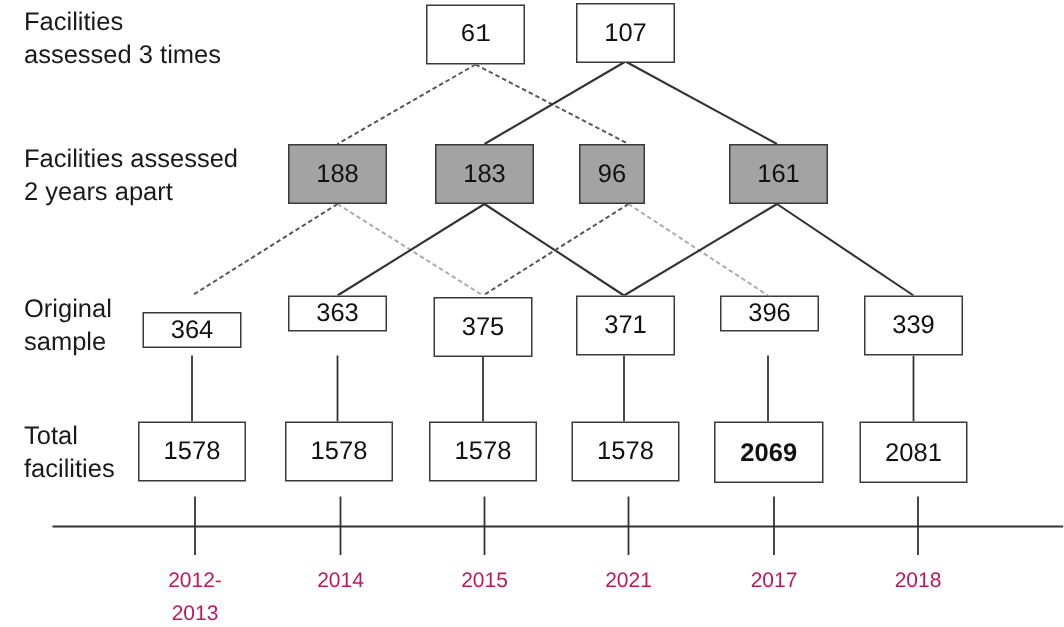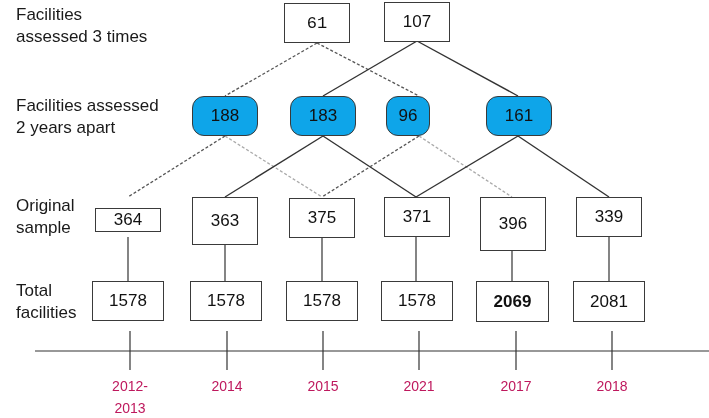--- a/index.html
+++ b/index.html
@@ -2,21 +2,21 @@
 <html><head>
 <meta charset="utf-8">
 <style>
   html, body { margin: 0; padding: 0; background: #ffffff; }
   body { width: 709px; height: 418px; position: relative; overflow: hidden;
          font-family: "Liberation Sans", sans-serif; color: #111; }
   .row-label { position: absolute; left: 0; font-size: 17px; line-height: 22px; color: #1a1a1a; padding-left: 16px; }
   .box { position: absolute; box-sizing: border-box; border: 1.6px solid #3a3a3a;
          background: #fff; display: flex; align-items: center; justify-content: center;
          font-size: 17px; color: #111; }
-  .box.blue { background: #0ea5e9; border-radius: 12px; }
+  .box.blue { background: #a3a3a3; }
   .year { position: absolute; font-size: 14px; line-height: 22px; text-align: center; width: 70px; color: #be185d; }
   svg.lines { position: absolute; left: 0; top: 0; }
 </style>
 </head>
 <body>
 
 <svg class="lines" width="709" height="418">
 
   <line x1="317" y1="43" x2="225" y2="96" stroke="#555" stroke-width="1.3" stroke-dasharray="3,2"></line>
   <line x1="317" y1="43" x2="419" y2="96" stroke="#555" stroke-width="1.3" stroke-dasharray="3,2"></line>
@@ -71,24 +71,24 @@
 
 <div class="box" style="left:284px;top:3px;width:66px;height:40px;font-family:Liberation Mono, monospace;">61</div>
 <div class="box" style="left:384px;top:2px;width:66px;height:40px;">107</div>
 
 <div class="box blue" style="left:192px;top:96px;width:66px;height:40px;">188</div>
 <div class="box blue" style="left:290px;top:96px;width:66px;height:40px;">183</div>
 <div class="box blue" style="left:386px;top:96px;width:44px;height:40px;">96</div>
 <div class="box blue" style="left:486px;top:96px;width:66px;height:40px;">161</div>
 
 <div class="box" style="left:95px;top:208px;width:66px;height:24px;">364</div>
-<div class="box" style="left:192px;top:197px;width:66px;height:48px;">363</div>
+<div class="box" style="left:192px;top:197px;width:66px;height:24px;">363</div>
 <div class="box" style="left:289px;top:198px;width:66px;height:40px;">375</div>
 <div class="box" style="left:384px;top:197px;width:66px;height:40px;">371</div>
-<div class="box" style="left:480px;top:197px;width:66px;height:54px;">396</div>
+<div class="box" style="left:480px;top:197px;width:66px;height:24px;">396</div>
 <div class="box" style="left:576px;top:197px;width:66px;height:40px;">339</div>
 
 <div class="box" style="left:92px;top:281px;width:72px;height:40px;">1578</div>
 <div class="box" style="left:190px;top:281px;width:72px;height:40px;">1578</div>
 <div class="box" style="left:286px;top:281px;width:72px;height:40px;">1578</div>
 <div class="box" style="left:381px;top:281px;width:72px;height:40px;">1578</div>
 <div class="box" style="left:476px;top:281px;width:73px;height:41px;font-weight:bold;">2069</div>
 <div class="box" style="left:573px;top:281px;width:72px;height:41px;">2081</div>
 
 <div class="year" style="left:95px;top:375px;">

